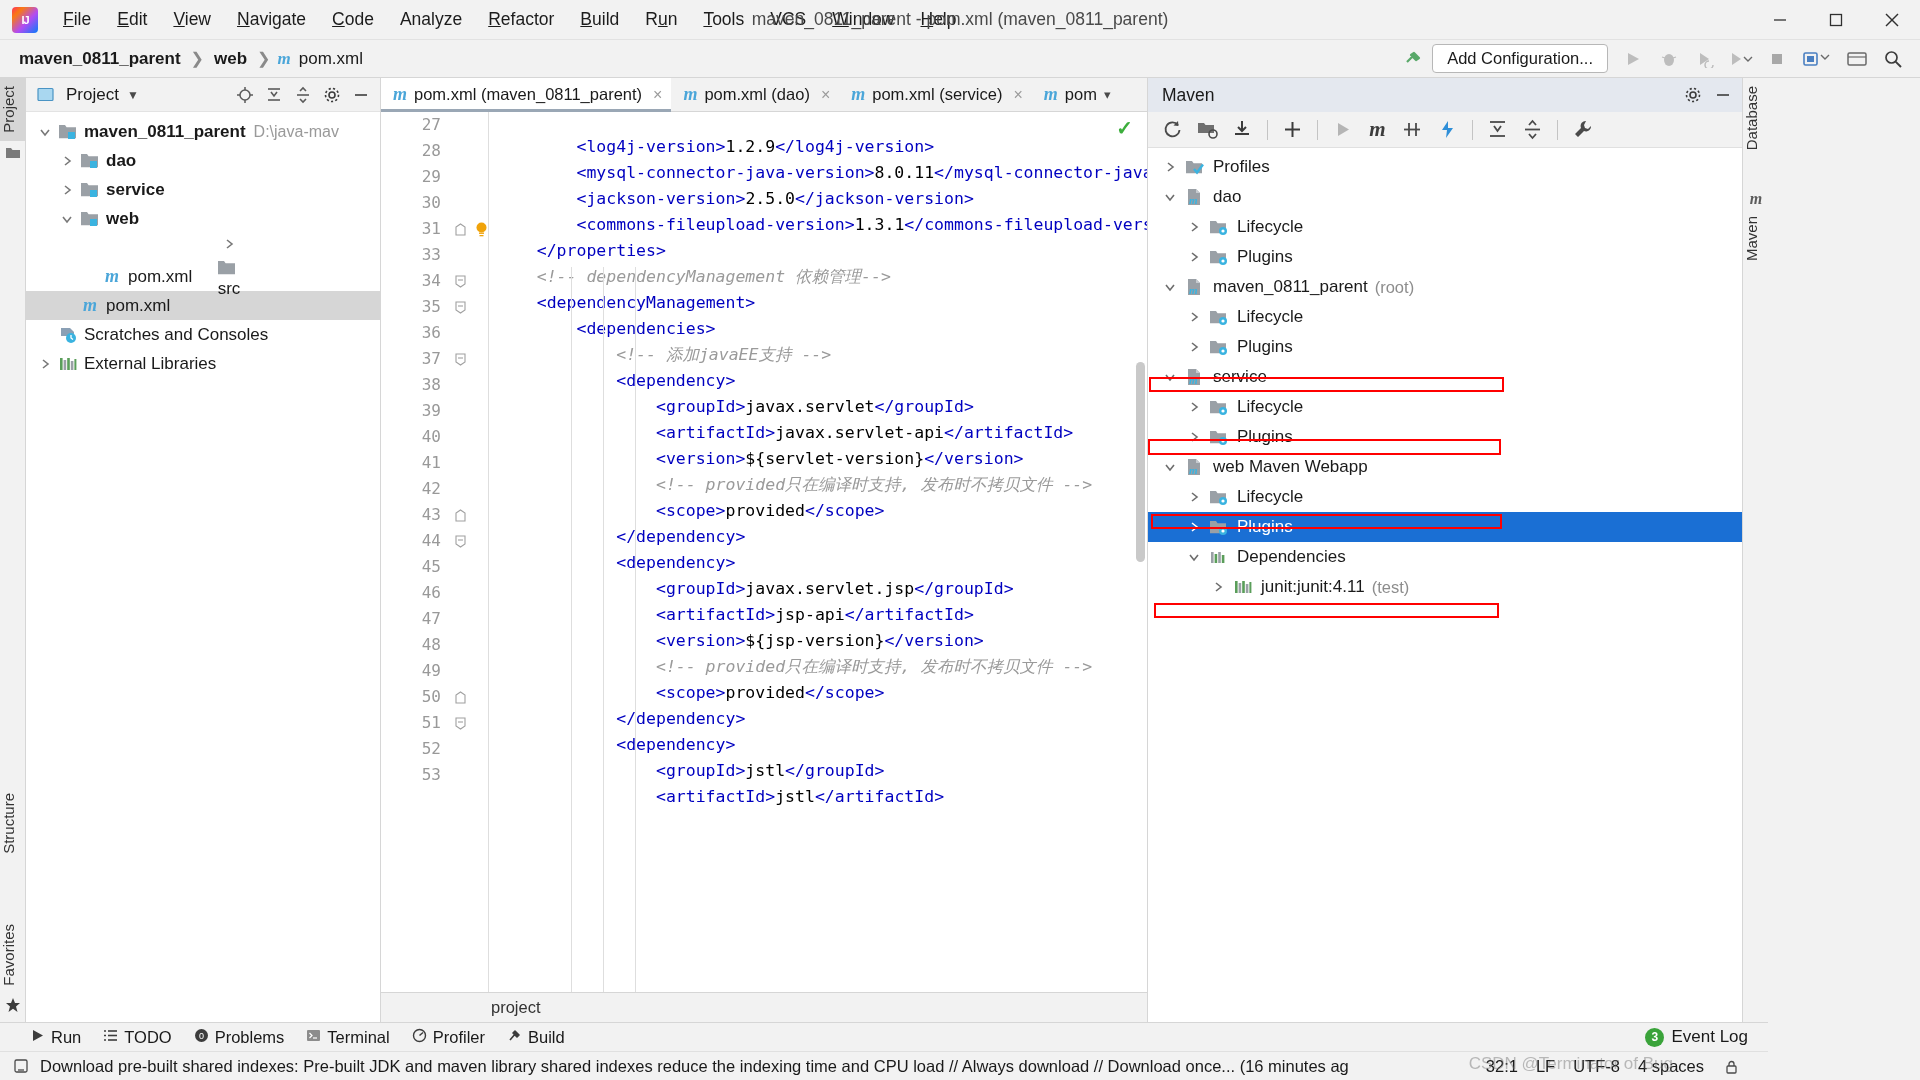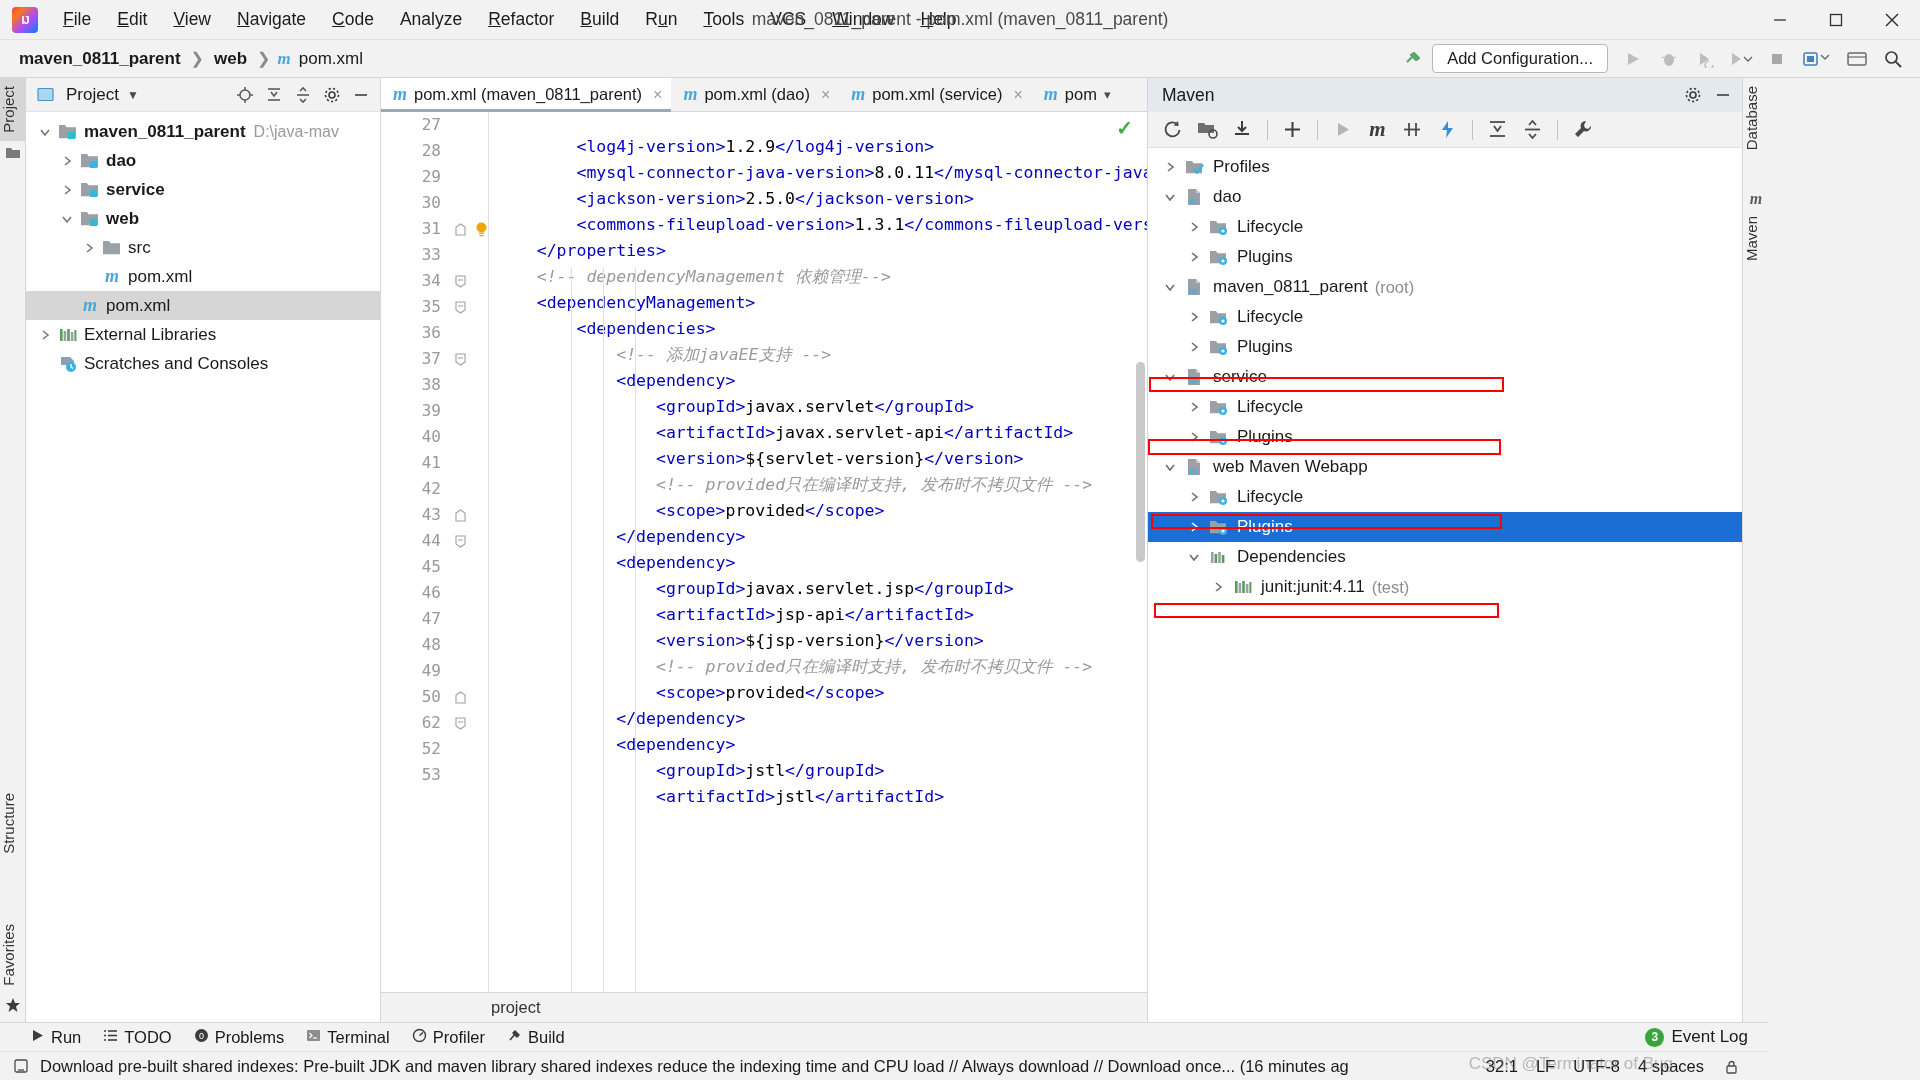--- a/index.html
+++ b/index.html
@@ -489,21 +489,21 @@
             </svg>
           </span>
           <span class="ticon">
             <svg width="20" height="17" viewBox="0 0 20 17">
               <path d="M1 2 h6 l1.6 2.2 H18 v11 H1 Z" fill="#9aa0a6"></path>
               <rect x="10" y="9" width="7" height="7" fill="#3ab3e0"></rect>
             </svg>
           </span>
           <span class="tlabel b">web</span>
         </div>
-        <div class="tnode" style="padding-left: 52px;">
+        <div class="tnode" style="padding-left: 52px; flex-direction: column;">
           <span class="tw">
             <svg width="12" height="12" viewBox="0 0 12 12">
               <path d="M4 2 L9 6 L4 10" stroke="currentColor" stroke-width="1.6" fill="none"></path>
             </svg>
           </span>
           <span class="ticon">
             <svg width="20" height="17" viewBox="0 0 20 17">
               <path d="M1 2 h6 l1.6 2.2 H18 v11 H1 Z" fill="#9aa0a6"></path>
             </svg>
           </span>
@@ -515,48 +515,48 @@
             <span style="color:#4ba6d9;font-style:italic;font-weight:bold;font-family:'Liberation Serif',serif;font-size:18px;">m</span>
           </span>
           <span class="tlabel">pom.xml</span>
         </div>
         <div class="tnode sel" style="padding-left: 30px;">
           <span class="tw"></span>
           <span class="ticon">
             <span style="color:#4ba6d9;font-style:italic;font-weight:bold;font-family:'Liberation Serif',serif;font-size:18px;">m</span>
           </span>
           <span class="tlabel">pom.xml</span>
+        </div>
+        <div class="tnode" style="padding-left: 8px;">
+          <span class="tw"></span>
+          <span class="ticon">
+            <svg width="19" height="17" viewBox="0 0 19 17">
+              <path d="M2 2 h9 l4 4 v4 H2 Z" fill="#8aa0b5"></path>
+              <circle cx="12" cy="12" r="5" fill="#3ab3e0"></circle>
+              <path d="M12 9 v3 l2 1.5" stroke="#fff" stroke-width="1.3" fill="none"></path>
+            </svg>
+          </span>
+          <span class="tlabel">Scratches and Consoles</span>
         </div>
         <div class="tnode" style="padding-left: 8px;">
           <span class="tw">
             <svg width="12" height="12" viewBox="0 0 12 12">
               <path d="M4 2 L9 6 L4 10" stroke="currentColor" stroke-width="1.6" fill="none"></path>
             </svg>
           </span>
           <span class="ticon">
             <svg width="18" height="16" viewBox="0 0 18 16">
               <rect x="1" y="2" width="2.6" height="12" fill="#5a9e5a"></rect>
               <rect x="4.6" y="4" width="2.6" height="10" fill="#9aa0a6"></rect>
               <rect x="8.2" y="2" width="2.6" height="12" fill="#5a9e5a"></rect>
               <rect x="11.8" y="5" width="2.6" height="9" fill="#9aa0a6"></rect>
               <rect x="15.4" y="3" width="2" height="11" fill="#5a9e5a"></rect>
             </svg>
           </span>
           <span class="tlabel">External Libraries</span>
-        </div>
-        <div class="tnode" style="padding-left: 8px;">
-          <span class="tw"></span>
-          <span class="ticon">
-            <svg width="19" height="17" viewBox="0 0 19 17">
-              <path d="M2 2 h9 l4 4 v4 H2 Z" fill="#8aa0b5"></path>
-              <circle cx="12" cy="12" r="5" fill="#3ab3e0"></circle>
-              <path d="M12 9 v3 l2 1.5" stroke="#fff" stroke-width="1.3" fill="none"></path>
-            </svg>
-          </span>
-          <span class="tlabel">Scratches and Consoles</span>
         </div>
       </div>
   </div>
 
   <div class="editor-wrap">
     <div class="tabbar" id="editor-tabs">
         <div class="etab active">
           <span><span style="color:#4ba6d9;font-style:italic;font-weight:bold;font-family:'Liberation Serif',serif;font-size:18px;">m</span></span>
           <span>pom.xml (maven_0811_parent)</span>
           <span class="x">×</span>
@@ -751,21 +751,21 @@
             <span class="lnum">50</span>
             <span class="fold">
               <svg width="11" height="13" viewBox="0 0 11 13">
                 <path d="M1 12 h9 V4 L5.5 1 1 4 Z" fill="none" stroke="#a0a0a0" stroke-width="1.1"></path>
               </svg>
             </span>
             <span class="bulb"></span>
             <span class="ctext">            <span class="k">&lt;/dependency&gt;</span></span>
           </div>
           <div class="cl">
-            <span class="lnum">62</span>
+            <span class="lnum">51</span>
             <span class="fold">
               <svg width="11" height="13" viewBox="0 0 11 13">
                 <path d="M1 1 h9 v8 l-4.5 3 L1 9 Z" fill="none" stroke="#a0a0a0" stroke-width="1.1"></path>
                 <line x1="3" y1="5" x2="8" y2="5" stroke="#a0a0a0" stroke-width="1.1"></line>
               </svg>
             </span>
             <span class="bulb"></span>
             <span class="ctext">            <span class="k">&lt;dependency&gt;</span></span>
           </div>
           <div class="cl">

